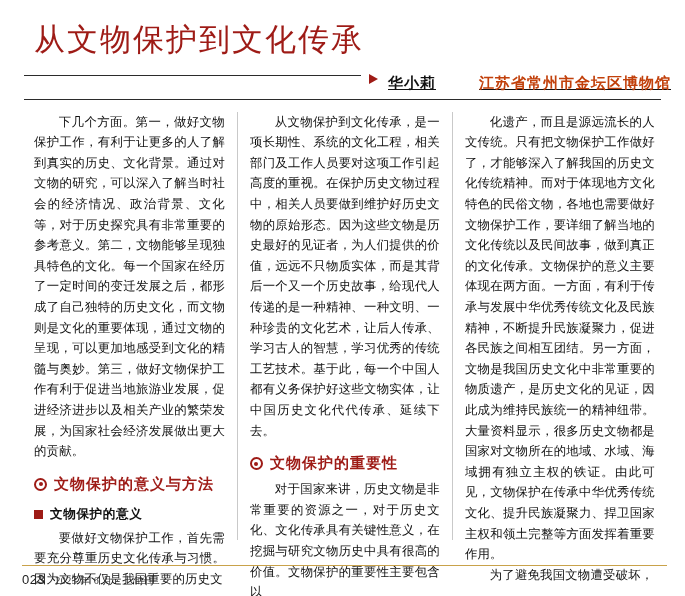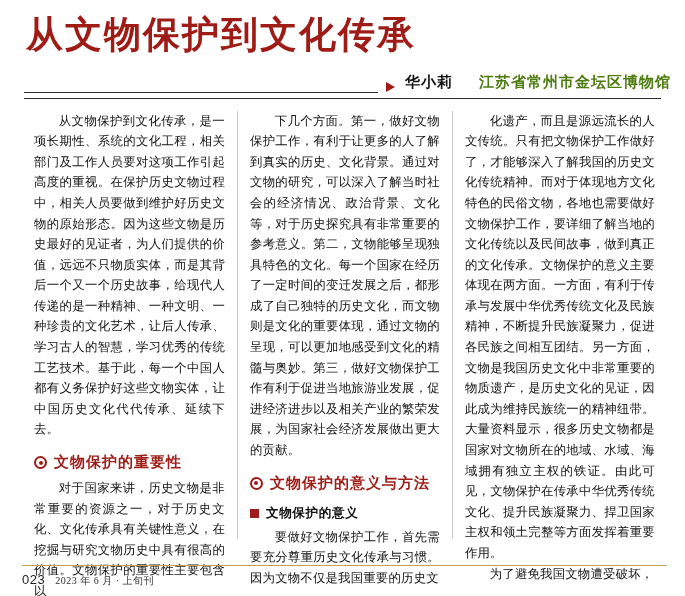--- a/index.html
+++ b/index.html
@@ -23,37 +23,38 @@
     box-sizing: border-box;
     padding: 0;
   }
 
   
   .title-block {
     padding: 14px 24px 0 24px;
   }
   .article-title {
     font-family: "Liberation Serif", serif;
-    font-weight: bold;
-    font-size: 37px;
+    font-weight: normal;
+    font-size: 31px;
     letter-spacing: 2px;
     color: #9e1b16;
     line-height: 1.15;
-    margin: 0;
+    margin: 8px;
     padding: 0 0 0 2px;
   }
 
   
   .byline-row {
     margin-top: 16px;
     padding: 0 14px 0 24px;
     display: flex;
-    align-items: flex-end;
+    align-items: flex-start;
     justify-content: flex-end;
     gap: 0;
+    text-decoration: underline;
   }
   .byline-rule {
     flex: 1 1 auto;
     height: 0;
     border-top: 1px solid #2b2b2b;
     margin-right: 8px;
     position: relative;
     top: 1px;
   }
   .byline-marker {
@@ -69,22 +70,23 @@
     font-weight: bold;
     letter-spacing: 1px;
     color: #111;
     margin-right: 26px;
     white-space: nowrap;
   }
   .byline-affil {
     font-size: 15px;
     font-weight: bold;
     letter-spacing: 1px;
-    color: #4d7c0f;
+    color: #c2410c;
     white-space: nowrap;
+    margin-left: 17px;
   }
 
   .byline-underline {
     margin: 6px 24px 0 24px;
     border-top: 1px solid #2b2b2b;
   }
 
   
   .columns {
     margin: 12px 18px 0 22px;
@@ -207,44 +209,44 @@
 
   <div class="byline-row">
     <div class="byline-rule"></div>
     <div class="byline-marker"></div>
     <div class="byline-author">华小莉</div>
     <div class="byline-affil">江苏省常州市金坛区博物馆</div>
   </div>
   <div class="byline-underline"></div>
 
   <div class="columns">
-
-    <div class="col">
-      <p class="body">从文物保护到文化传承，是一项长期性、系统的文化工程，相关部门及工作人员要对这项工作引起高度的重视。在保护历史文物过程中，相关人员要做到维护好历史文物的原始形态。因为这些文物是历史最好的见证者，为人们提供的价值，远远不只物质实体，而是其背后一个又一个历史故事，给现代人传递的是一种精神、一种文明、一种珍贵的文化艺术，让后人传承、学习古人的智慧，学习优秀的传统工艺技术。基于此，每一个中国人都有义务保护好这些文物实体，让中国历史文化代代传承、延续下去。</p>
-      <div class="h2">
-        <span class="bullet"></span>
-        <span class="h2-text">文物保护的重要性</span>
-      </div>
-      <p class="body">对于国家来讲，历史文物是非常重要的资源之一，对于历史文化、文化传承具有关键性意义，在挖掘与研究文物历史中具有很高的价值。文物保护的重要性主要包含以</p>
-    </div>
 
     <div class="col">
       <p class="body">下几个方面。第一，做好文物保护工作，有利于让更多的人了解到真实的历史、文化背景。通过对文物的研究，可以深入了解当时社会的经济情况、政治背景、文化等，对于历史探究具有非常重要的参考意义。第二，文物能够呈现独具特色的文化。每一个国家在经历了一定时间的变迁发展之后，都形成了自己独特的历史文化，而文物则是文化的重要体现，通过文物的呈现，可以更加地感受到文化的精髓与奥妙。第三，做好文物保护工作有利于促进当地旅游业发展，促进经济进步以及相关产业的繁荣发展，为国家社会经济发展做出更大的贡献。</p>
       <div class="h2">
         <span class="bullet"></span>
         <span class="h2-text">文物保护的意义与方法</span>
       </div>
       <div class="h3">
         <span class="sq"></span>
         <span class="h3-text">文物保护的意义</span>
       </div>
       <p class="body">要做好文物保护工作，首先需要充分尊重历史文化传承与习惯。因为文物不仅是我国重要的历史文</p>
     </div>
 
     <div class="col">
+      <p class="body">从文物保护到文化传承，是一项长期性、系统的文化工程，相关部门及工作人员要对这项工作引起高度的重视。在保护历史文物过程中，相关人员要做到维护好历史文物的原始形态。因为这些文物是历史最好的见证者，为人们提供的价值，远远不只物质实体，而是其背后一个又一个历史故事，给现代人传递的是一种精神、一种文明、一种珍贵的文化艺术，让后人传承、学习古人的智慧，学习优秀的传统工艺技术。基于此，每一个中国人都有义务保护好这些文物实体，让中国历史文化代代传承、延续下去。</p>
+      <div class="h2">
+        <span class="bullet"></span>
+        <span class="h2-text">文物保护的重要性</span>
+      </div>
+      <p class="body">对于国家来讲，历史文物是非常重要的资源之一，对于历史文化、文化传承具有关键性意义，在挖掘与研究文物历史中具有很高的价值。文物保护的重要性主要包含以</p>
+    </div>
+
+    <div class="col">
       <p class="body">化遗产，而且是源远流长的人文传统。只有把文物保护工作做好了，才能够深入了解我国的历史文化传统精神。而对于体现地方文化特色的民俗文物，各地也需要做好文物保护工作，要详细了解当地的文化传统以及民间故事，做到真正的文化传承。文物保护的意义主要体现在两方面。一方面，有利于传承与发展中华优秀传统文化及民族精神，不断提升民族凝聚力，促进各民族之间相互团结。另一方面，文物是我国历史文化中非常重要的物质遗产，是历史文化的见证，因此成为维持民族统一的精神纽带。大量资料显示，很多历史文物都是国家对文物所在的地域、水域、海域拥有独立主权的铁证。由此可见，文物保护在传承中华优秀传统文化、提升民族凝聚力、捍卫国家主权和领土完整等方面发挥着重要作用。</p>
       <p class="body">为了避免我国文物遭受破坏，</p>
     </div>
 
   </div>
 
   <div class="footer-rule"></div>
   <div class="footer">
     <span class="pageno">023</span>
     <span class="issue">2023 年 6 月 · 上旬刊</span>

